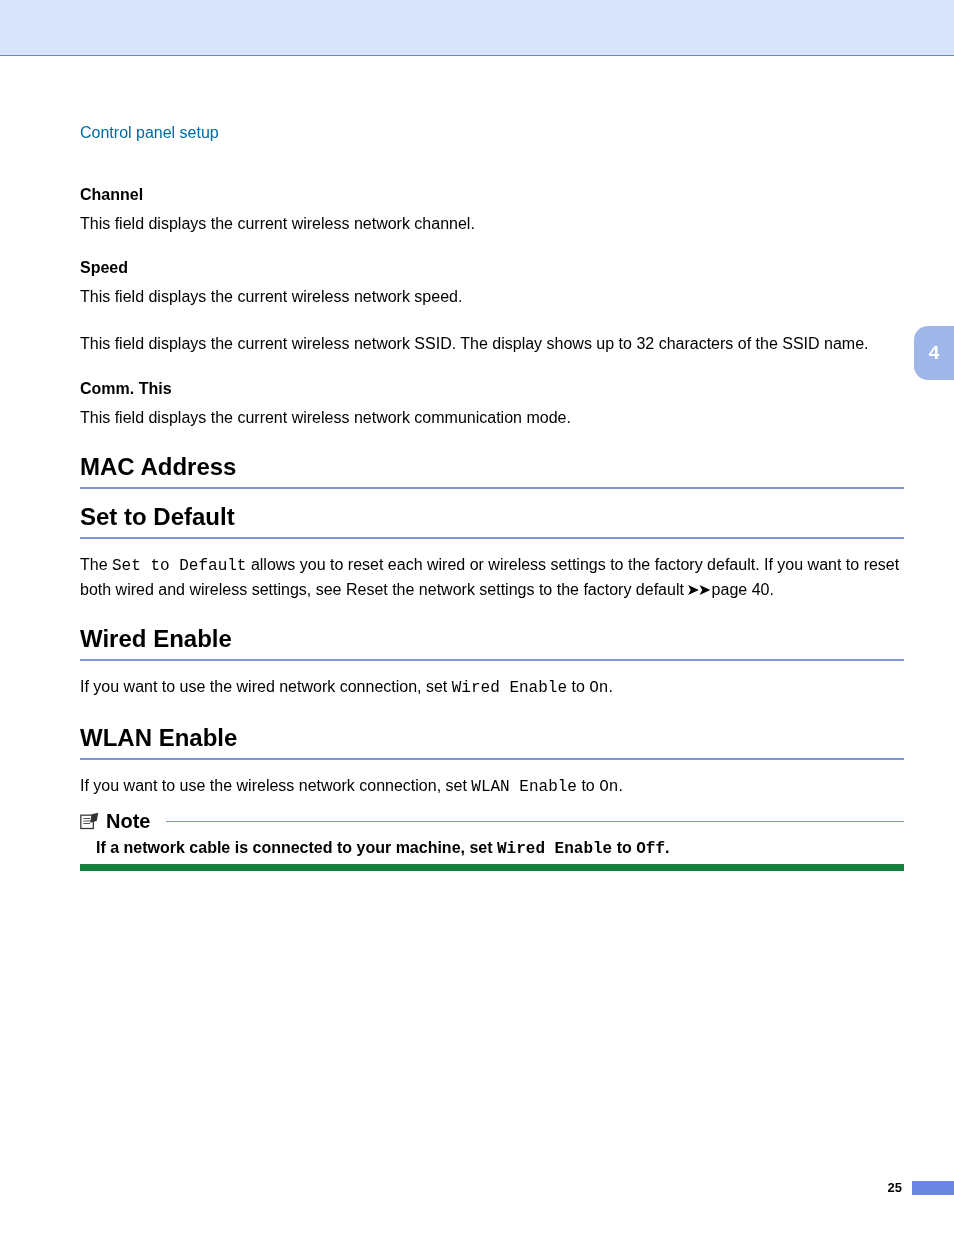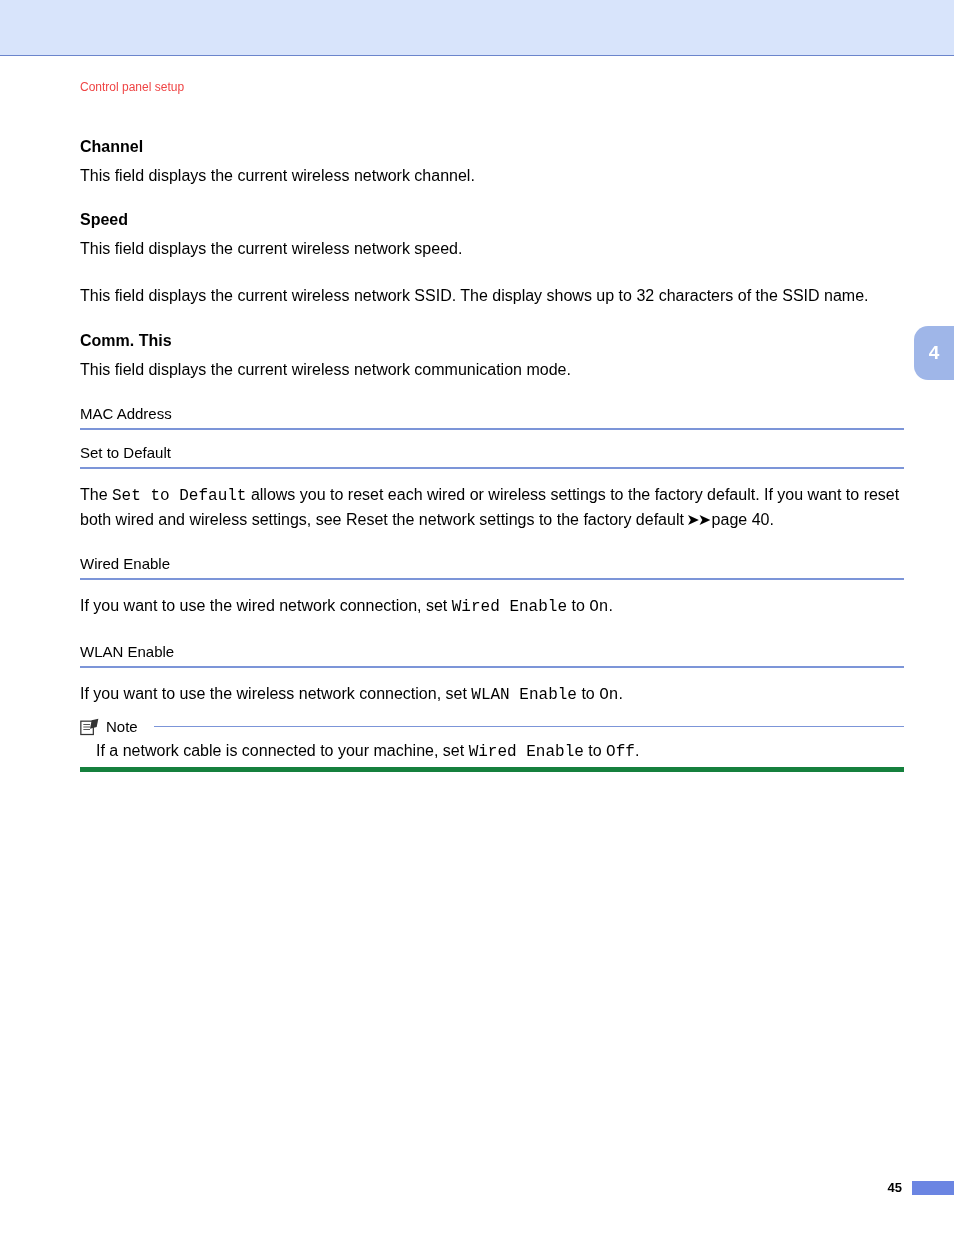--- a/index.html
+++ b/index.html
@@ -20,58 +20,59 @@
     background: #d8e4fb;
     border-bottom: 1px solid #6b85cc;
   }
   .page {
     position: absolute;
     top: 80px;
     left: 80px;
     right: 50px;
   }
   .breadcrumb {
-    font-size: 12px;
-    color: #ef4444;
+    font-size: 16px;
+    color: #0369a1;
     margin-bottom: 44px;
+    margin-top: 44px;
   }
   .sub-heading {
     font-size: 16px;
     font-weight: bold;
     margin-bottom: 8px;
   }
   p { line-height: 1.45; margin-bottom: 24px; }
   .section-heading {
-    font-size: 15px;
-    font-weight: normal;
+    font-size: 24px;
+    font-weight: bold;
     margin-top: 10px;
     margin-bottom: 6px;
   }
   hr.section-rule {
     border: none;
     border-top: 2px solid #7c95d8;
     margin-bottom: 14px;
   }
   .mono { font-family: "Courier New", monospace; }
   .ital { }
   .arrows { font-family: sans-serif; letter-spacing: -2px; }
   .note-block {
     margin-top: 4px;
   }
   .note-header {
     display: flex;
     align-items: center;
     gap: 6px;
   }
-  .note-label { font-weight: normal; font-size: 15px; margin-right: 10px; white-space: nowrap; }
+  .note-label { font-weight: bold; font-size: 20px; margin-right: 10px; white-space: nowrap; }
   .note-rule-top {
     flex-grow: 1;
     border-top: 1px solid #7c95d8;
   }
-  .note-body { padding: 6px 0 6px 16px; border-bottom: 5px solid #15803d; }
+  .note-body { padding: 6px 0 6px 16px; border-bottom: 7px solid #15803d; font-weight: bold; }
   .note-icon {
     width: 20px; height: 18px;
     position: relative;
     flex-shrink: 0;
   }
   .note-icon svg { width: 100%; height: 100%; }
   .chapter-tab {
     position: absolute;
     right: 0;
     top: 326px;
@@ -167,15 +168,15 @@
       <div class="note-rule-top"></div>
     </div>
     <div class="note-body">
       <span>If a network cable is connected to your machine, set </span><span class="mono">Wired Enable</span><span> to </span><span class="mono">Off</span><span>.</span>
     </div>
   </div>
 
 </div>
 
 <div class="page-number-tab">
-  <span class="num">45</span>
+  <span class="num">25</span>
   <div class="bar"></div>
 </div>
 
 </body></html>

